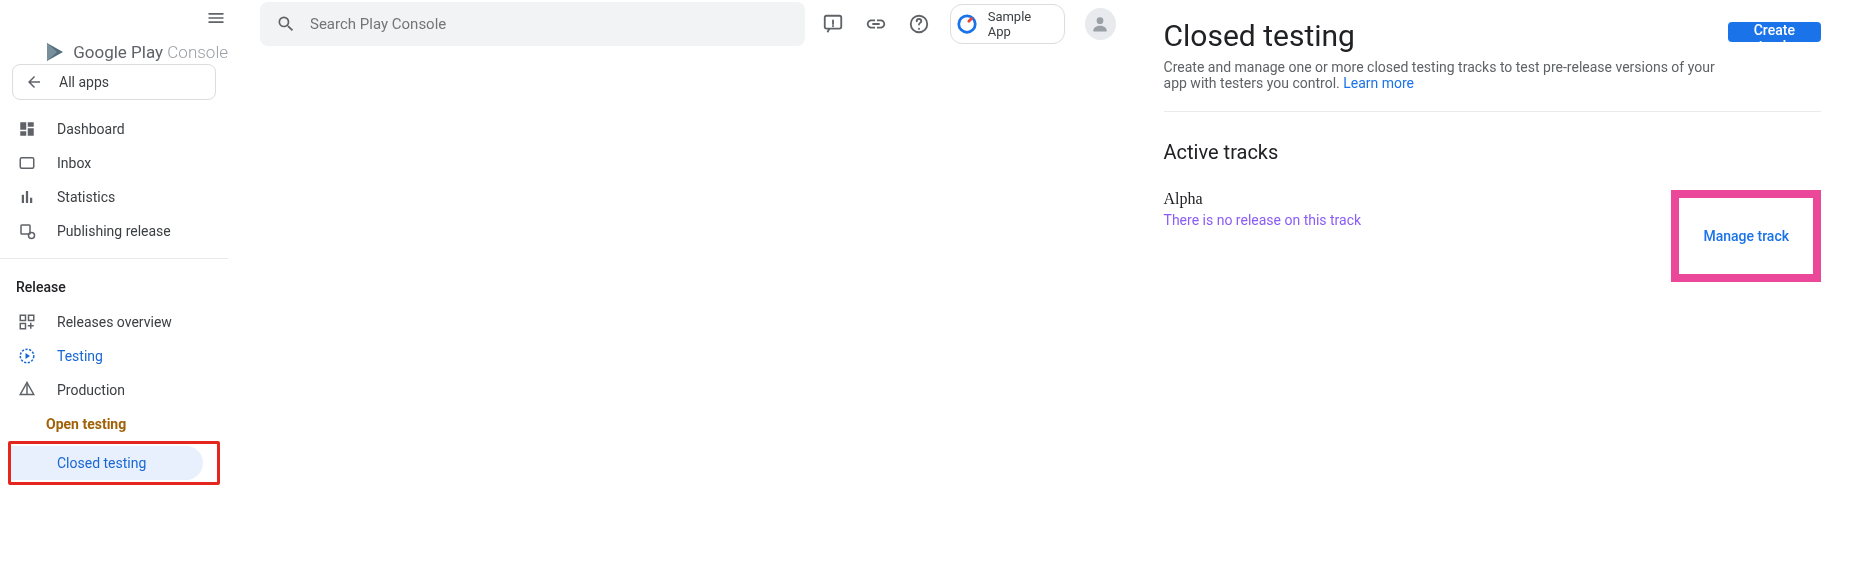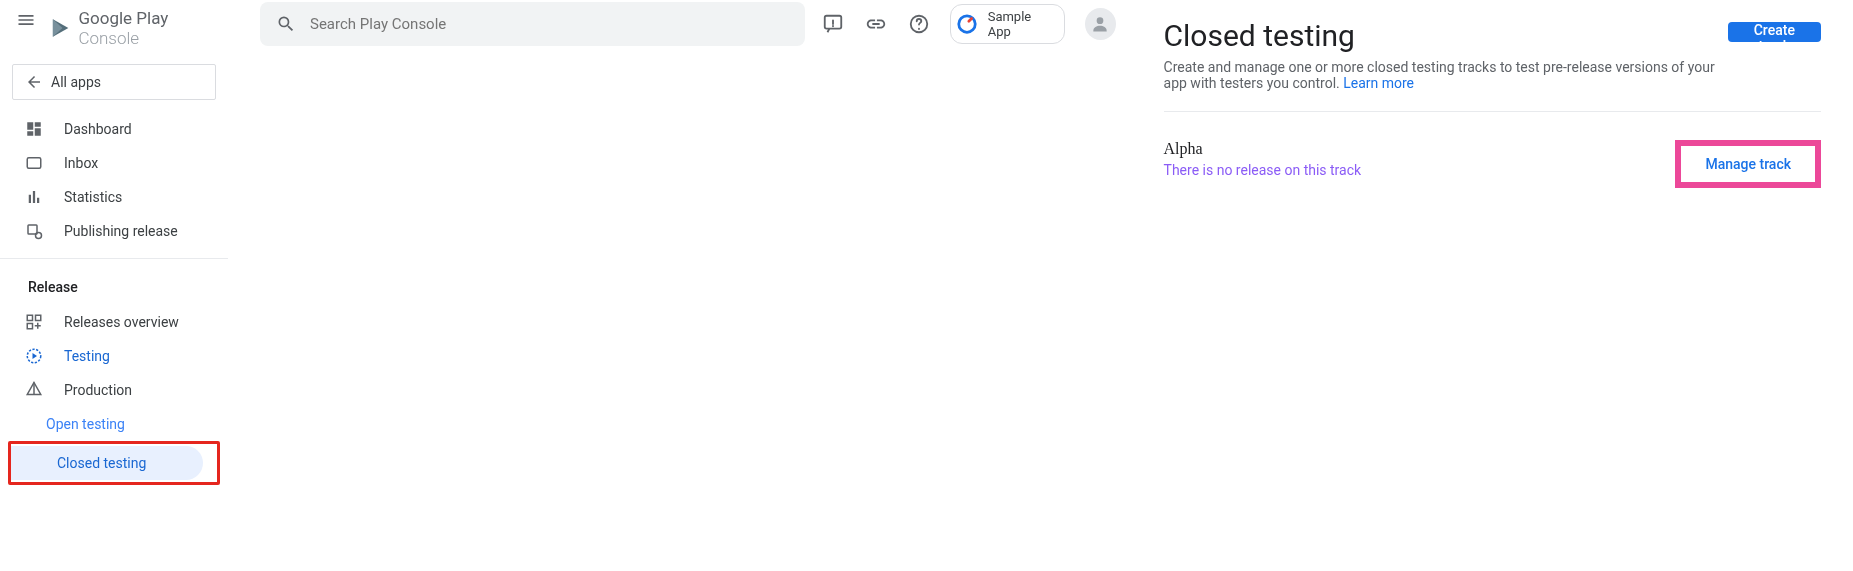--- a/index.html
+++ b/index.html
@@ -20,24 +20,25 @@
       height: 100%;
     }
     
     .sidebar {
       width: 228px;
       flex-shrink: 0;
       padding-top: 8px;
     }
     .logo-row {
       display: flex;
-      align-items: flex-start;
+      align-items: flex-end;
       height: 48px;
       padding-left: 14px;
       gap: 12px;
+      flex-direction: column;
     }
     .hamburger {
       width: 24px;
       height: 24px;
       display: flex;
       align-items: center;
       justify-content: center;
       cursor: pointer;
     }
     .play-logo {
@@ -53,38 +54,38 @@
       color: #5f6368;
       font-weight: 400;
     }
     .play-logo-text .console {
       color: #9aa0a6;
       font-weight: 300;
     }
     .all-apps-btn {
       margin: 8px 12px 12px 12px;
       border: 1px solid #dadce0;
-      border-radius: 2px;
+      border-radius: 8px;
       height: 36px;
       display: flex;
       align-items: center;
       padding: 0 12px;
-      gap: 8px;
+      gap: 16px;
       cursor: pointer;
       font-size: 14px;
       color: #3c4043;
     }
     .nav-list {
       list-style: none;
     }
     .nav-item {
       display: flex;
       align-items: center;
       height: 34px;
-      padding-left: 24px;
+      padding-left: 17px;
       gap: 20px;
       cursor: pointer;
       font-size: 14px;
       color: #3c4043;
       border-radius: 0 18px 18px 0;
       margin-right: 14px;
     }
     .nav-item .icon {
       width: 20px;
       height: 20px;
@@ -94,38 +95,39 @@
       color: #5f6368;
     }
     .nav-section-divider {
       border-top: 1px solid #e8eaed;
       margin: 10px 0;
     }
     .nav-section-title {
       font-size: 14px;
       font-weight: 500;
       color: #202124;
-      padding: 10px 16px 10px 28px;
+      padding: 10px 16px 10px 16px;
     }
     .nav-item.active {
       color: #1967d2;
     }
     .nav-item.active .icon {
       color: #1967d2;
     }
     .nav-sub-item {
       display: flex;
       align-items: center;
       height: 34px;
       padding-left: 46px;
       font-size: 14px;
-      color: #3b82f6;
+      color: #a16207;
       cursor: pointer;
       border-radius: 0 18px 18px 0;
       margin-right: 14px;
+      font-weight: bold;
     }
     .nav-sub-item.selected {
       background: #e8f0fe;
       color: #1967d2;
       font-weight: 400;
     }
     .highlight-red {
       border: 3px solid #e5261e;
       border-radius: 2px;
     }
@@ -280,22 +282,22 @@
       background: #fff;
       color: #1a73e8;
       border: none;
       height: 36px;
       padding: 0 16px;
       font-size: 14px;
       font-weight: 500;
       cursor: pointer;
     }
     .manage-highlight {
-      border: 6px solid #ec4899;
-      padding: 0 8px;
+      border: 8px solid #ec4899;
+      padding: 20px 8px;
     }
   </style>
 </head>
 <body>
 
 <div class="app">
 
   <aside class="sidebar">
     <div class="logo-row">
       <div class="hamburger">
@@ -459,20 +461,21 @@
           <h1 class="page-title">Closed testing</h1>
           <p class="page-subtitle">
             <span>Create and manage one or more closed testing tracks to test pre-release versions of your app with testers you control. </span><a>Learn more</a>
           </p>
         </div>
         <button class="btn-primary">Create track</button>
       </div>
 
       <div class="divider"></div>
 
+      <h2 class="section-title">Active tracks</h2>
 
       <div class="track-row">
         <div>
           <div class="track-name">Alpha</div>
           <div class="track-sub">There is no release on this track</div>
         </div>
         <div class="manage-highlight">
           <button class="btn-outline">Manage track</button>
         </div>
       </div>

